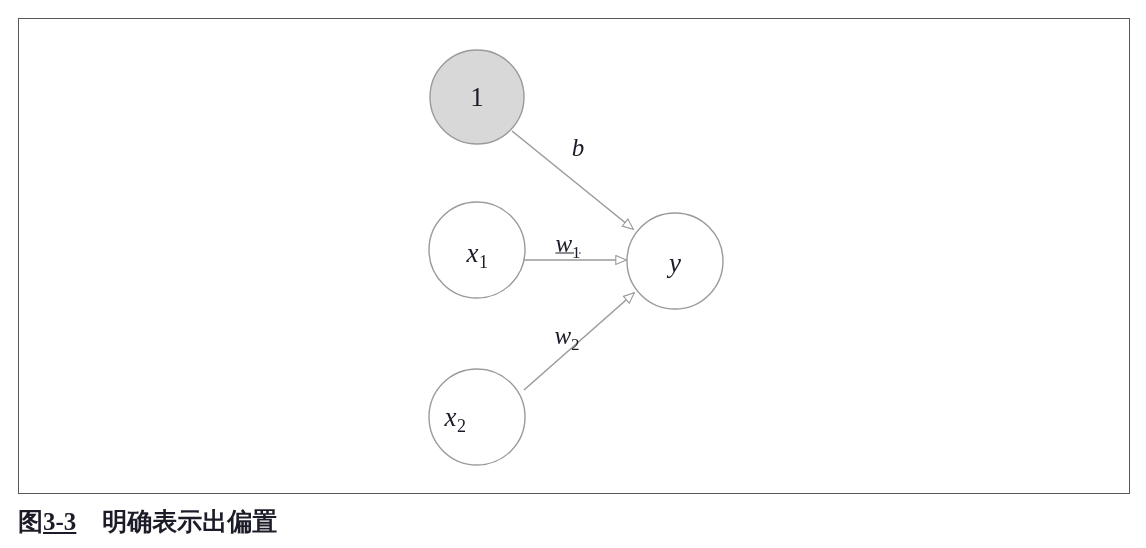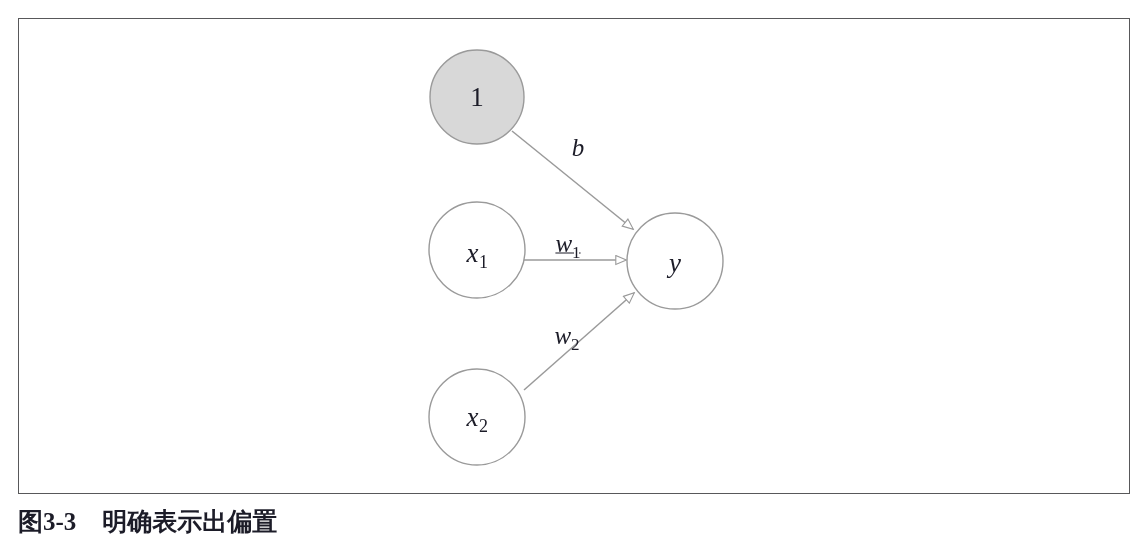--- a/index.html
+++ b/index.html
@@ -83,20 +83,21 @@
     font-family: "Liberation Sans", "DejaVu Sans", sans-serif;
     font-size: 25px;
     font-weight: bold;
     color: #1c1c28;
     white-space: nowrap;
     letter-spacing: 0px;
   }
   #figure-caption .cap-num {
     font-family: "Liberation Serif", "DejaVu Serif", serif;
     font-weight: bold;
+    text-decoration: underline;
   }
   #figure-caption .cap-gap {
     display: inline-block;
     width: 26px;
   }
 </style>
 </head>
 <body>
 
 <div id="page">
@@ -121,21 +122,21 @@
   </svg>
 
   <div class="node-label upright" style="left:477px; top:97px;">
     <span class="base">1</span>
   </div>
 
   <div class="node-label" style="left:477px; top:253px;">
     <span class="base">x</span><span class="sub">1</span>
   </div>
 
-  <div class="node-label" style="left:477px; top:417px;">
+  <div class="node-label" style="left:455px; top:417px;">
     <span class="base">x</span><span class="sub">2</span>
   </div>
 
   <div class="node-label" style="left:675px; top:263px;">
     <span class="base">y</span>
   </div>
 
   <div class="edge-label" style="left:578px; top:147px;">
     <span class="base">b</span>
   </div>

